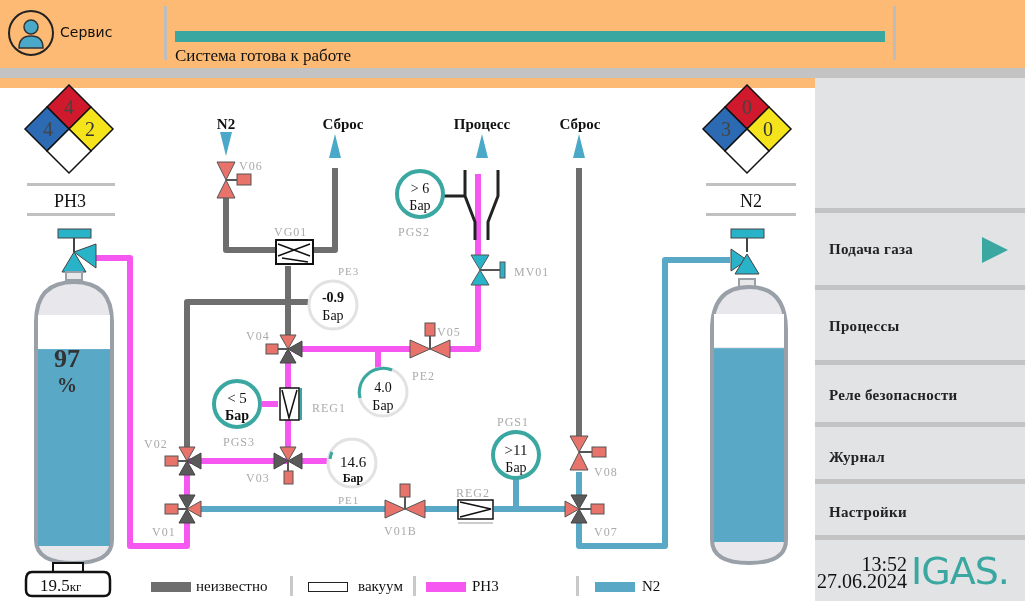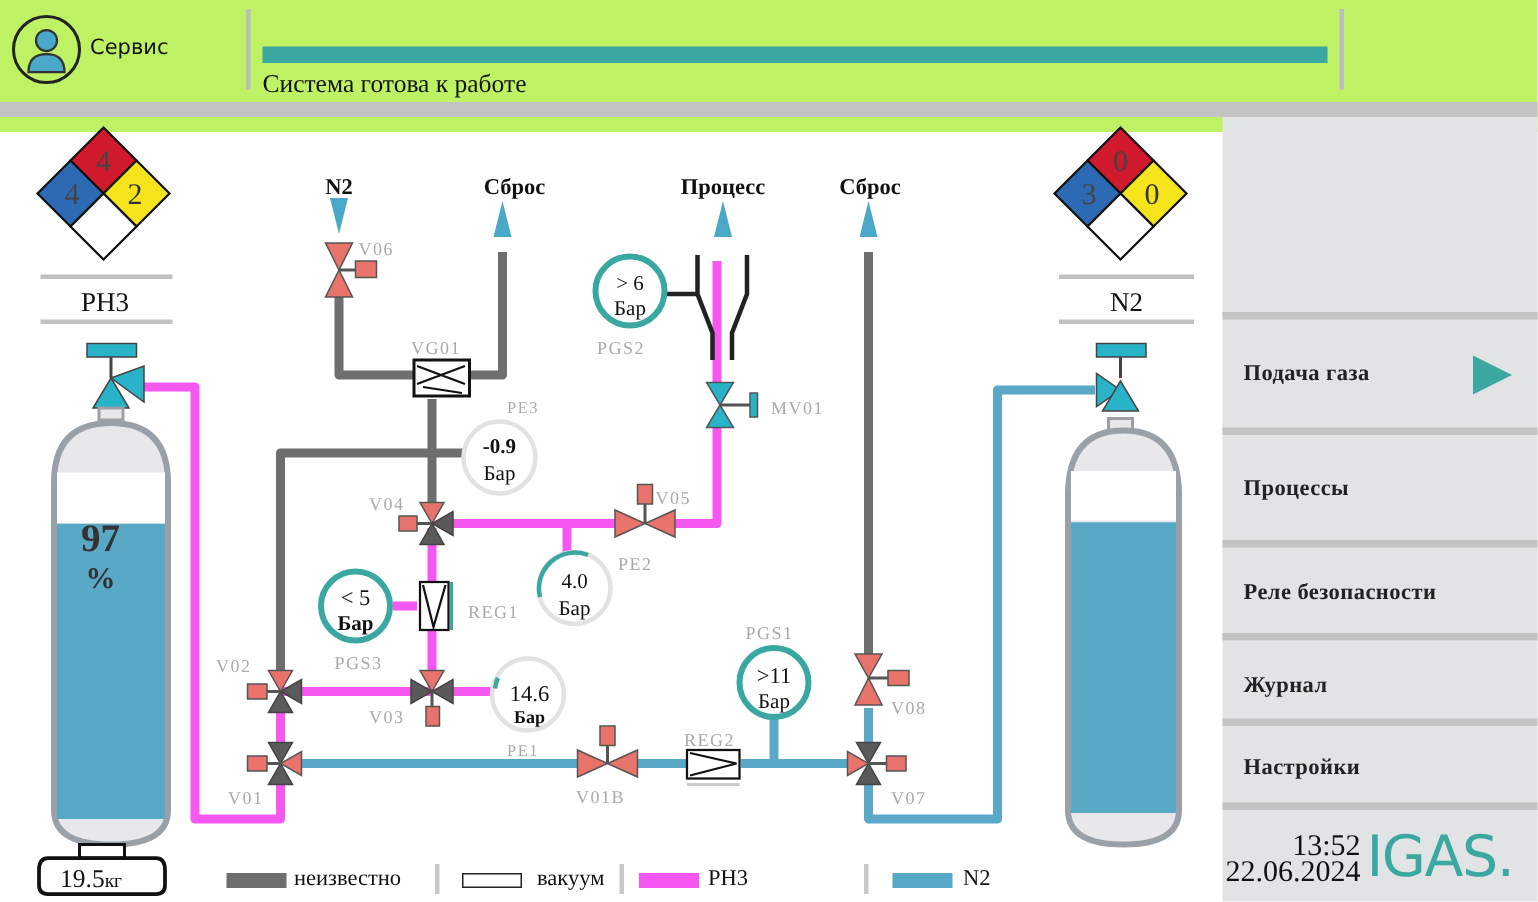--- a/index.html
+++ b/index.html
@@ -1,17 +1,17 @@
 <!DOCTYPE html>
 <html><head>
 <meta charset="utf-8">
 <style>
   html,body{margin:0;padding:0;}
   body{width:1025px;height:601px;position:relative;overflow:hidden;background:#fff;font-family:"Liberation Serif",serif;}
-  .hdr{position:absolute;left:0;top:0;width:1025px;height:88px;background:#bef264;text-decoration:underline;}
+  .hdr{position:absolute;left:0;top:0;width:1025px;height:88px;background:#fdba74;text-decoration:underline;}
   .hdr-sep{position:absolute;top:6px;width:3px;height:54px;background:#bdbdbd;}
   .hdr-bar{position:absolute;left:0;top:68px;width:1025px;height:10px;background:#c3c3c3;}
   .user-btn{position:absolute;left:8px;top:10px;width:46px;height:46px;border:2px solid #222;border-radius:50%;box-sizing:border-box;}
   .user-label{position:absolute;left:60px;top:24px;font-family:"DejaVu Sans",sans-serif;font-size:14px;color:#111;}
   .progress{position:absolute;left:175px;top:31px;width:710px;height:11px;background:#3aa8a0;}
   .status{position:absolute;left:175px;top:46px;width:715px;font-size:17px;color:#111;}
   .side{position:absolute;left:815px;top:78px;width:210px;height:523px;background:#e2e3e5;}
   .side-item{position:absolute;left:0;width:210px;height:60px;box-sizing:border-box;border-top:5px solid #c3c3c3;cursor:pointer;}
   .side-item span{position:absolute;left:14px;top:22px;font-size:15px;font-weight:bold;color:#222;letter-spacing:0.3px;}
   .clock{position:absolute;left:0;top:478px;width:92px;text-align:right;font-size:20px;color:#111;line-height:17px;}
@@ -323,16 +323,16 @@
   </div>
   <div class="side-item" style="top:344px;height:57px">
     <span style="top:22px">Журнал</span>
   </div>
   <div class="side-item" style="top:401px;height:56px">
     <span style="top:20px">Настройки</span>
   </div>
   <div class="side-item" style="top:457px;height:66px;cursor:default"></div>
   <div class="clock">
     <div>13:52</div>
-    <div>22.06.2024</div>
+    <div>27.06.2024</div>
   </div>
   <div class="logo">IGAS.</div>
 </div>
 
 </body></html>

